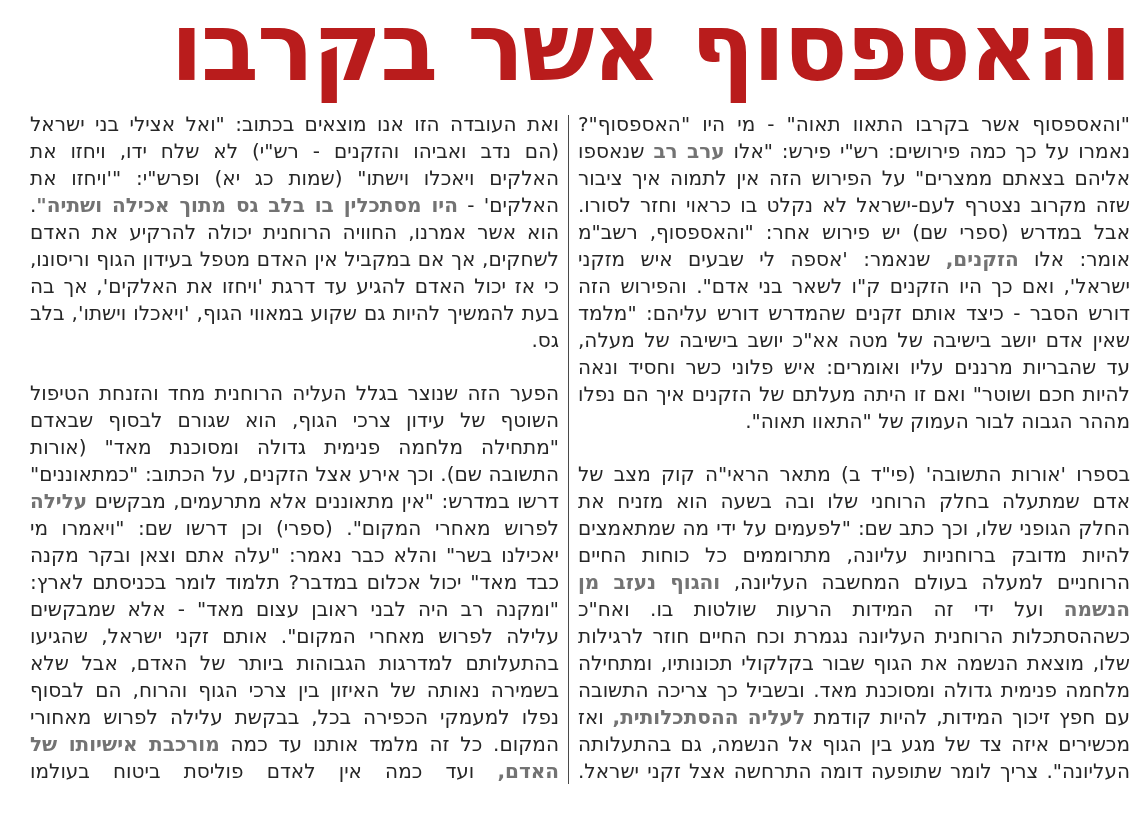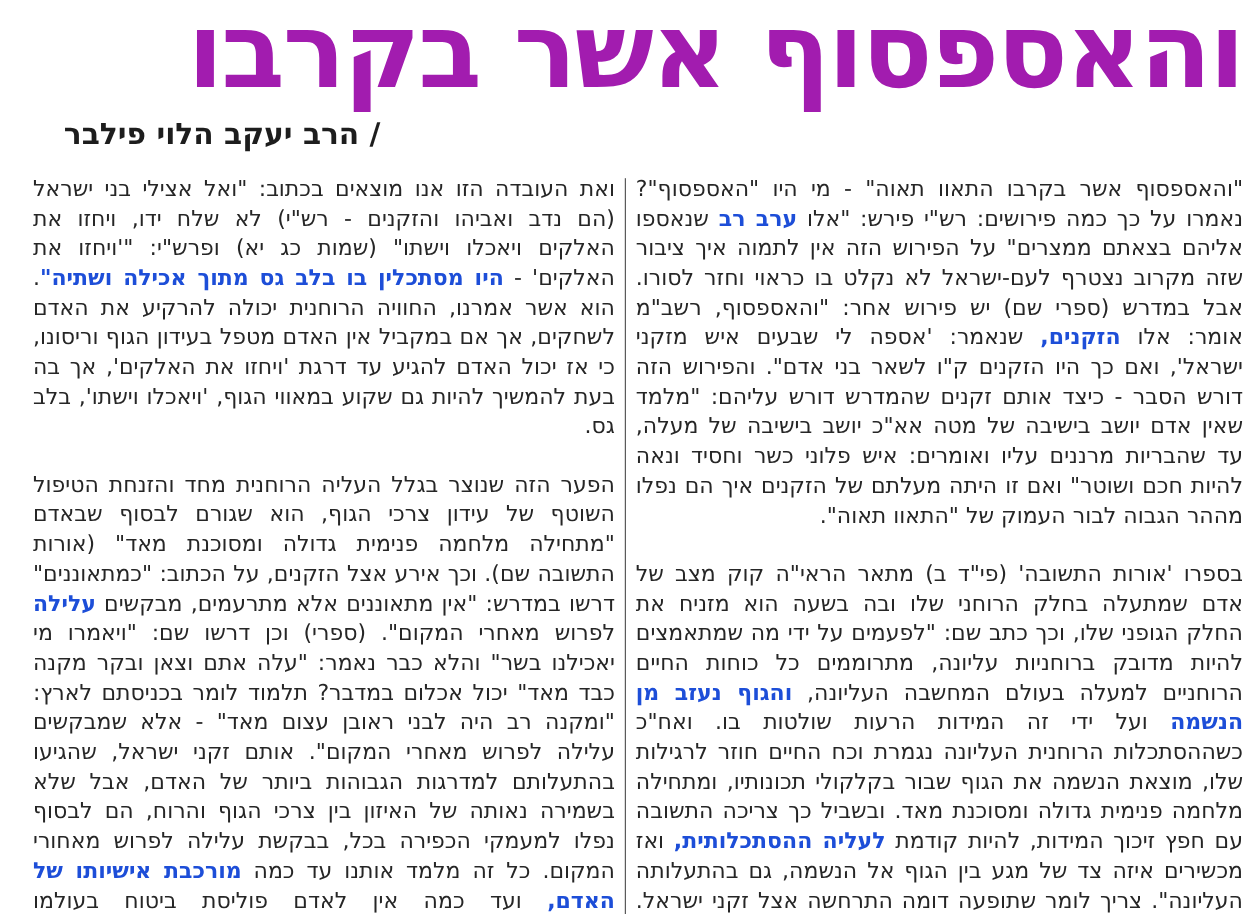--- a/index.html
+++ b/index.html
@@ -54,28 +54,27 @@
   .col-right { width: 552px; flex: 0 0 552px; }
   .col-left  { flex: 1 1 auto; }
   .divider {
     flex: 0 0 1px;
     width: 1px;
     margin: 4px 9px 0 9px;
     background: #4a4a4a;
   }
   .col p { margin: 0 0 26px 0; }
   .col p:last-child { margin-bottom: 17px; }
-  b { font-weight: 700; color: #1d4ed8; }
+  b { font-weight: 700; color: #737373; }
 </style>
 </head>
 <body style="background: rgb(255, 255, 255);">
 
 <div class="page">
-  <h1 class="title" style="color: #a21caf;">והאספסוף אשר בקרבו</h1>
-  <div class="byline">/ הרב יעקב הלוי פילבר</div>
+  <h1 class="title" style="color: #b91c1c;">והאספסוף אשר בקרבו</h1>
   <div class="columns">
     <div class="col col-right" style="color: rgb(38, 38, 38);">
         <p><span>"והאספסוף אשר בקרבו התאוו תאוה" - מי היו "האספסוף"? נאמרו על כך כמה פירושים: רש"י פירש: "אלו </span><b>ערב רב</b><span> שנאספו אליהם בצאתם ממצרים" על הפירוש הזה אין לתמוה איך ציבור שזה מקרוב נצטרף לעם-ישראל לא נקלט בו כראוי וחזר לסורו. אבל במדרש (ספרי שם) יש פירוש אחר: "והאספסוף, רשב"מ אומר: אלו </span><b>הזקנים,</b><span> שנאמר: 'אספה לי שבעים איש מזקני ישראל', ואם כך היו הזקנים ק"ו לשאר בני אדם". והפירוש הזה דורש הסבר - כיצד אותם זקנים שהמדרש דורש עליהם: "מלמד שאין אדם יושב בישיבה של מטה אא"כ יושב בישיבה של מעלה, עד שהבריות מרננים עליו ואומרים: איש פלוני כשר וחסיד ונאה להיות חכם ושוטר" ואם זו היתה מעלתם של הזקנים איך הם נפלו מההר הגבוה לבור העמוק של "התאוו תאוה".</span></p>
         <p><span>בספרו 'אורות התשובה' (פי"ד ב) מתאר הראי"ה קוק מצב של אדם שמתעלה בחלק הרוחני שלו ובה בשעה הוא מזניח את החלק הגופני שלו, וכך כתב שם: "לפעמים על ידי מה שמתאמצים להיות מדובק ברוחניות עליונה, מתרוממים כל כוחות החיים הרוחניים למעלה בעולם המחשבה העליונה, </span><b>והגוף נעזב מן הנשמה</b><span> ועל ידי זה המידות הרעות שולטות בו. ואח"כ כשההסתכלות הרוחנית העליונה נגמרת וכח החיים חוזר לרגילות שלו, מוצאת הנשמה את הגוף שבור בקלקולי תכונותיו, ומתחילה מלחמה פנימית גדולה ומסוכנת מאד. ובשביל כך צריכה התשובה עם חפץ זיכוך המידות, להיות קודמת </span><b>לעליה ההסתכלותית,</b><span> ואז מכשירים איזה צד של מגע בין הגוף אל הנשמה, גם בהתעלותה העליונה". צריך לומר שתופעה דומה התרחשה אצל זקני ישראל. זקני ישראל שהיו כשרים וחסידים, זכו</span><span> להתעלות במדרגות רוחניות גבוהות מאד, אך בה בעת נשאר הגוף מוזנח</span></p>
       </div>
     <div class="divider" style="background: rgb(74, 74, 74);"></div>
     <div class="col col-left" style="color: rgb(38, 38, 38);">
         <p><span>ואת העובדה הזו אנו מוצאים בכתוב: "ואל אצילי בני ישראל (הם נדב ואביהו והזקנים - רש"י) לא שלח ידו, ויחזו את האלקים ויאכלו וישתו" (שמות כג יא) ופרש"י: "'ויחזו את האלקים' - </span><b>היו מסתכלין בו בלב גס מתוך אכילה ושתיה"</b><span>. הוא אשר אמרנו, החוויה הרוחנית יכולה להרקיע את האדם לשחקים, אך אם במקביל אין האדם מטפל בעידון הגוף וריסונו, כי אז יכול האדם להגיע עד דרגת 'ויחזו את האלקים', אך בה בעת להמשיך להיות גם שקוע במאווי הגוף, 'ויאכלו וישתו', בלב גס.</span></p>
         <p><span>הפער הזה שנוצר בגלל העליה הרוחנית מחד והזנחת הטיפול השוטף של עידון צרכי הגוף, הוא שגורם לבסוף שבאדם "מתחילה מלחמה פנימית גדולה ומסוכנת מאד" (אורות התשובה שם). וכך אירע אצל הזקנים, על הכתוב: "כמתאוננים" דרשו במדרש: "אין מתאוננים אלא מתרעמים, מבקשים </span><b>עלילה</b><span> לפרוש מאחרי המקום". (ספרי) וכן דרשו שם: "ויאמרו מי יאכילנו בשר" והלא כבר נאמר: "עלה אתם וצאן ובקר מקנה כבד מאד" יכול אכלום במדבר? תלמוד לומר בכניסתם לארץ: "ומקנה רב היה לבני ראובן עצום מאד" - אלא שמבקשים עלילה לפרוש מאחרי המקום". אותם זקני ישראל, שהגיעו בהתעלותם למדרגות הגבוהות ביותר של האדם, אבל שלא בשמירה נאותה של האיזון בין צרכי הגוף והרוח, הם לבסוף נפלו למעמקי הכפירה בכל, בבקשת עלילה לפרוש מאחורי המקום. כל זה מלמד אותנו עד כמה </span><b>מורכבת אישיותו של האדם,</b><span> ועד כמה אין לאדם פוליסת ביטוח בעולמו המוסרי-רוחני, ועל כן גם בהגיעו לפסגות הוא חייב להתמיד בשימת-לב בלתי פוסקת שלא יאבד את הישגיו, ובעיקר לטפל בכל חלקיו, בנשמה אך גם בגוף.</span></p>
       </div>

